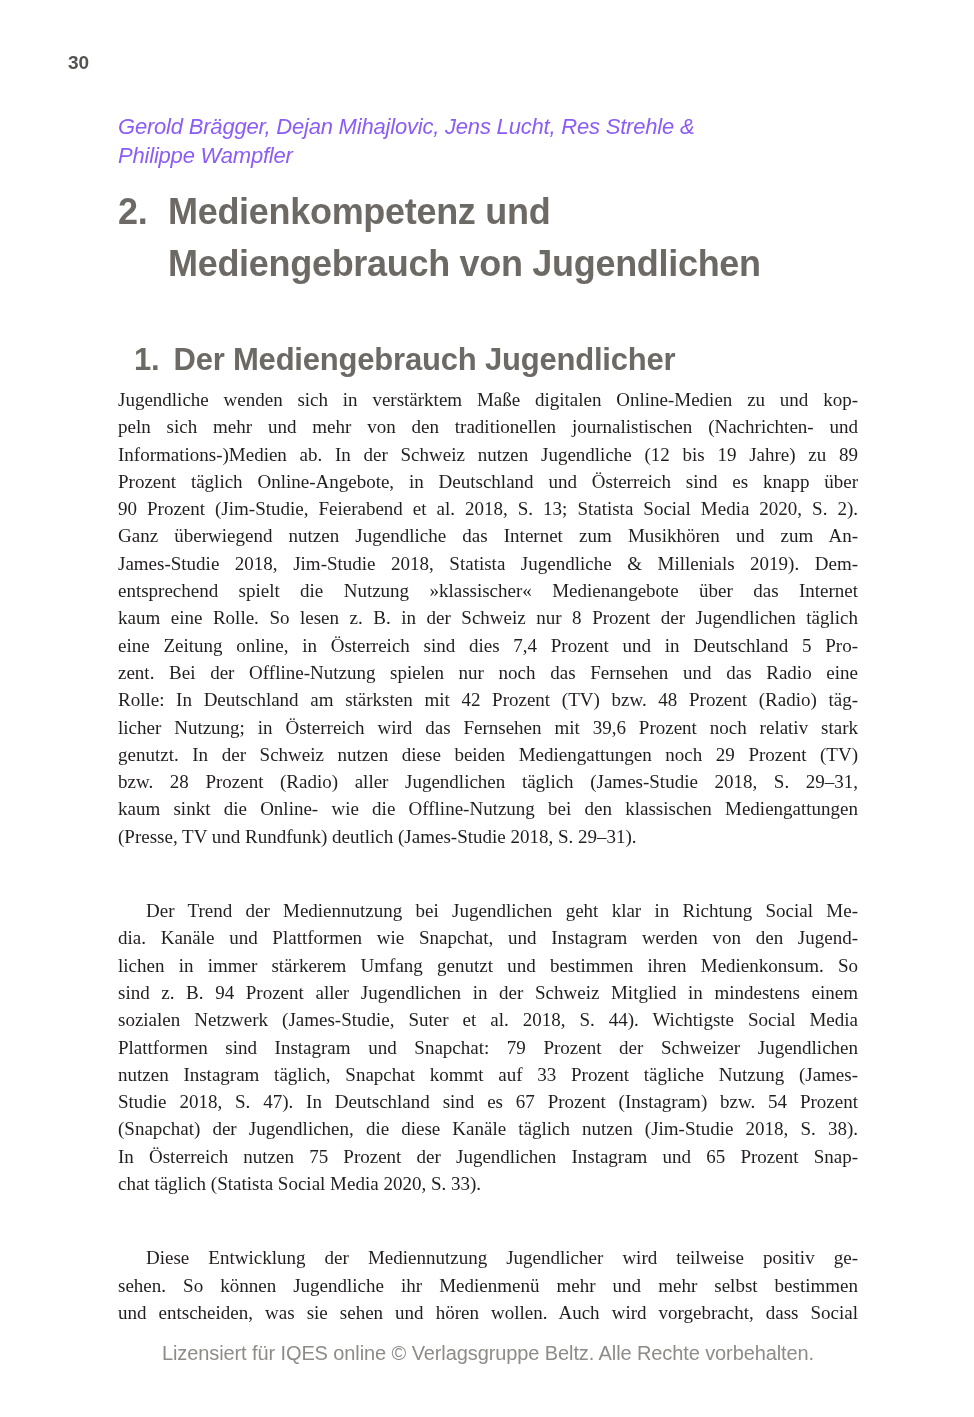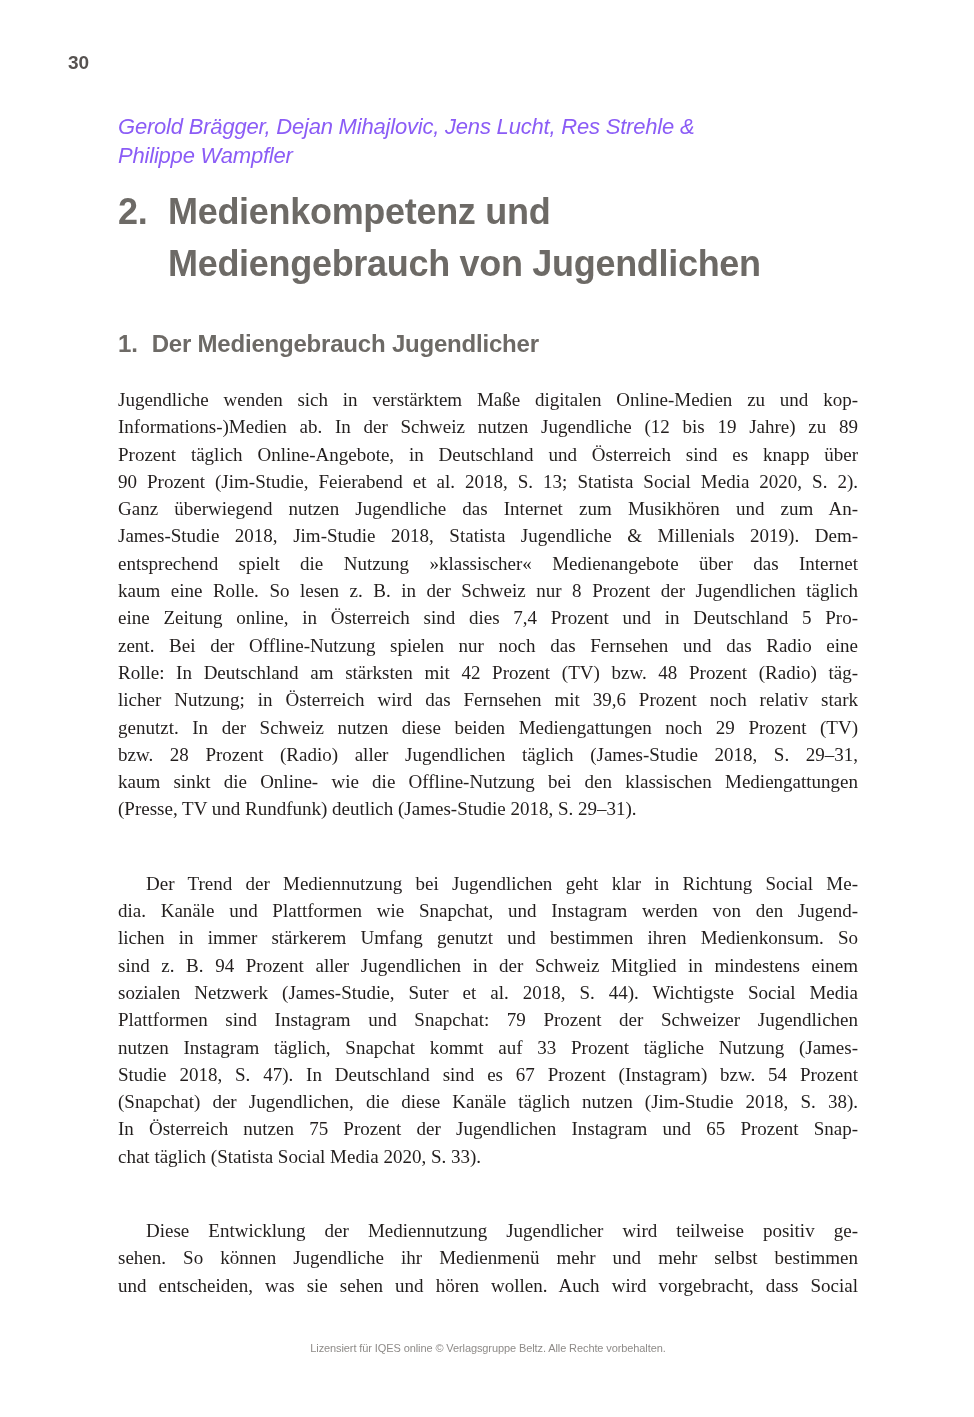--- a/index.html
+++ b/index.html
@@ -50,24 +50,24 @@
     letter-spacing: -0.3px;
   }
   .chapter-heading .num {
     flex: none;
     width: 50px;
   }
   .section-heading {
     position: absolute;
     left: 118px;
     top: 329px;
-    margin: 0;
+    margin: 16px;
     font-family: "Liberation Sans", sans-serif;
     font-weight: 700;
-    font-size: 24px;
+    font-size: 31px;
     line-height: 30px;
     color: #6d6a66;
     letter-spacing: -0.2px;
   }
   .section-heading .num {
     display: inline-block;
     margin-right: 14px;
   }
   .body-text {
     position: absolute;
@@ -90,21 +90,21 @@
     padding-left: 28px;
     margin-top: 47px;
   }
   .footer {
     position: absolute;
     left: 118px;
     top: 1342px;
     width: 740px;
     text-align: center;
     font-family: "Liberation Sans", sans-serif;
-    font-size: 11px;
+    font-size: 20px;
     color: #8e8b88;
     letter-spacing: -0.1px;
   }
 </style>
 </head>
 <body>
 
 <div class="page">
 
   <div class="page-number">30</div>
@@ -121,20 +121,21 @@
       <span>Mediengebrauch von Jugendlichen</span>
     </span>
   </h1>
 
   <h2 class="section-heading">
     <span class="num">1.</span><span>Der Mediengebrauch Jugendlicher</span>
   </h2>
 
   <div class="body-text">
       <div class="line">Jugendliche wenden sich in verstärktem Maße digitalen Online-Medien zu und kop-</div>
+      <div class="line">peln sich mehr und mehr von den traditionellen journalistischen (Nachrichten- und</div>
       <div class="line">Informations-)Medien ab. In der Schweiz nutzen Jugendliche (12 bis 19 Jahre) zu 89</div>
       <div class="line">Prozent täglich Online-Angebote, in Deutschland und Österreich sind es knapp über</div>
       <div class="line">90 Prozent (Jim-Studie, Feierabend et al. 2018, S. 13; Statista Social Media 2020, S. 2).</div>
       <div class="line">Ganz überwiegend nutzen Jugendliche das Internet zum Musikhören und zum An-</div>
       <div class="line">James-Studie 2018, Jim-Studie 2018, Statista Jugendliche &amp; Millenials 2019). Dem-</div>
       <div class="line">entsprechend spielt die Nutzung »klassischer« Medienangebote über das Internet</div>
       <div class="line">kaum eine Rolle. So lesen z. B. in der Schweiz nur 8 Prozent der Jugendlichen täglich</div>
       <div class="line">eine Zeitung online, in Österreich sind dies 7,4 Prozent und in Deutschland 5 Pro-</div>
       <div class="line">zent. Bei der Offline-Nutzung spielen nur noch das Fernsehen und das Radio eine</div>
       <div class="line">Rolle: In Deutschland am stärksten mit 42 Prozent (TV) bzw. 48 Prozent (Radio) täg-</div>

